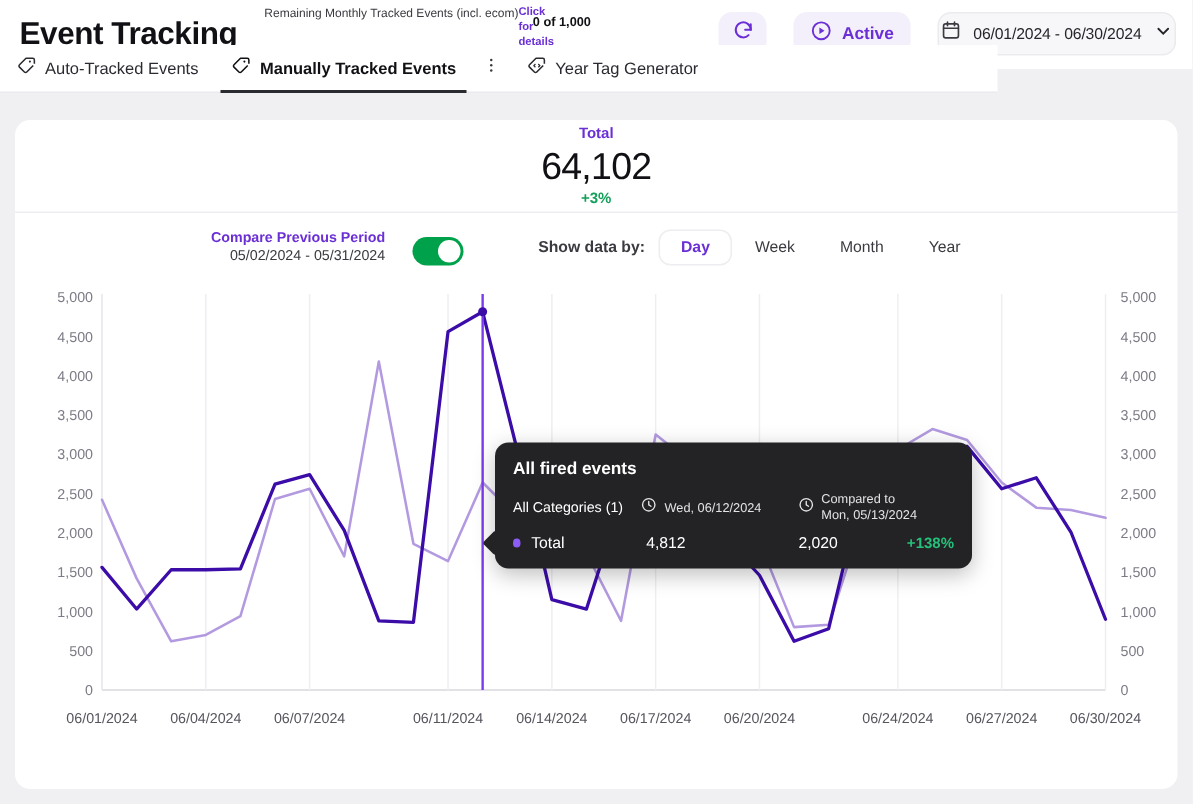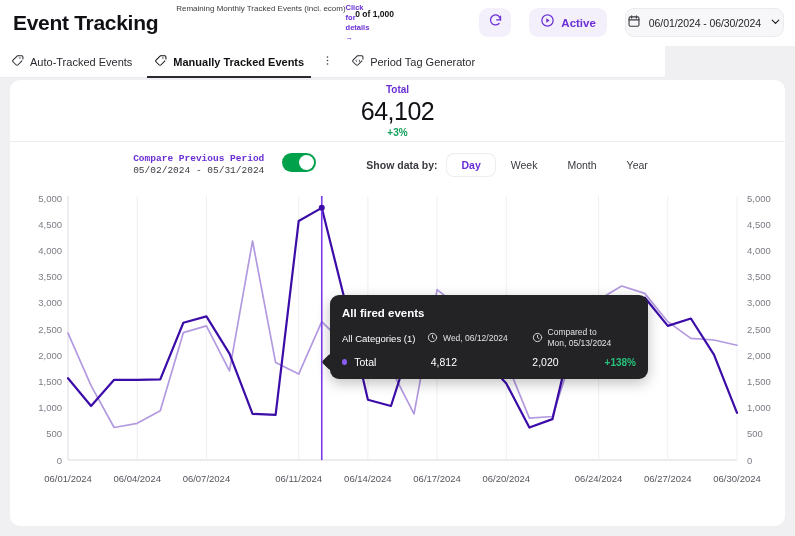--- a/index.html
+++ b/index.html
@@ -47,21 +47,21 @@
   }
   .active-pill .lbl { font-size: 11.5px; font-weight: bold; color: #6b2fd6; }
   .date-pill {
     height: 29px; border-radius: 9px; background: #f7f7f9; border: 1px solid #ebebef;
     display: flex; align-items: center; gap: 8px; padding: 0 1px; cursor: pointer;
   }
   .date-pill .txt { font-size: 10.5px; color: #25252b; letter-spacing: -0.1px; }
 
   
   .tabbar {
-    position: absolute; top: 46px; left: 0; width: 665px; height: 32px;
+    position: absolute; top: 30px; left: 0; width: 665px; height: 32px;
     background: #ffffff; display: flex; align-items: center;
     border-bottom: 1px solid #eaeaee;
   }
   .tab {
     display: flex; align-items: center; gap: 6px; height: 32px;
     padding: 0 11px; cursor: pointer; position: relative;
   }
   .tab .tlbl { font-size: 11px; color: #2a2a31; white-space: nowrap; }
   .tab.active .tlbl { font-weight: bold; color: #111115; }
   .tab.active::after {
@@ -82,21 +82,21 @@
   }
   .total-label { font-size: 10px; color: #6b2fd6; font-weight: bold; line-height: 13px; }
   .total-value { font-size: 25px; color: #111115; line-height: 30px; letter-spacing: -0.5px; }
   .total-delta { font-size: 10px; color: #13a05a; font-weight: bold; line-height: 13px; }
 
   
   .controls {
     height: 40px; display: flex; align-items: center;
     justify-content: center; gap: 18px; padding-top: 6px;
   }
-  .compare { display: flex; align-items: flex-start; gap: 18px; font-family: Liberation Mono, monospace; }
+  .compare { display: flex; align-items: flex-end; gap: 18px; }
   .compare-txt { display: flex; flex-direction: column; text-align: right; }
   .compare-title { font-size: 9.5px; font-weight: bold; color: #6b2fd6; line-height: 12px; }
   .compare-range { font-size: 9.5px; color: #3a3a40; line-height: 12px; }
   .toggle {
     width: 34px; height: 19px; border-radius: 11px; background: #00a14b;
     position: relative; cursor: pointer;
   }
   .toggle .knob {
     position: absolute; right: 2px; top: 2px; width: 15px; height: 15px;
     border-radius: 50%; background: #ffffff;
@@ -225,21 +225,21 @@
       </span>
     </div>
 
     <div class="tab">
       <span>
         <svg width="13" height="13" viewBox="0 0 24 24" fill="none" stroke="#2a2a31" stroke-width="1.9" stroke-linejoin="round">
           <path d="M20.6 12.3l-8 8a2 2 0 0 1-2.9 0l-6-6a2 2 0 0 1 0-2.9l8-8H20a2 2 0 0 1 2 2v4.9"></path>
           <path d="M11 10.5l-2 2 2 2M14.5 10.5l2 2-2 2" stroke-width="1.6"></path>
         </svg>
       </span>
-      <span class="tlbl">Period Tag Generator</span>
+      <span class="tlbl">Year Tag Generator</span>
     </div>
   </div>
 
   <div class="card">
 
     <div class="total-block">
       <div class="total-label">Total</div>
       <div class="total-value">64,102</div>
       <div class="total-delta">+3%</div>
     </div>

